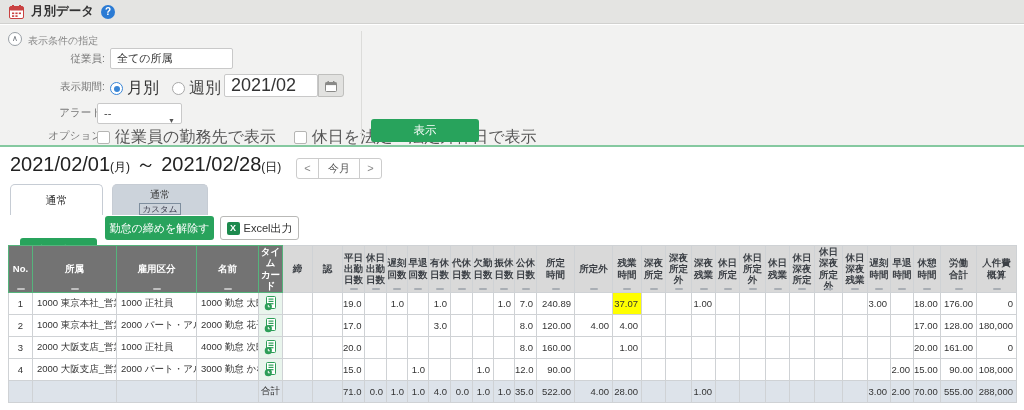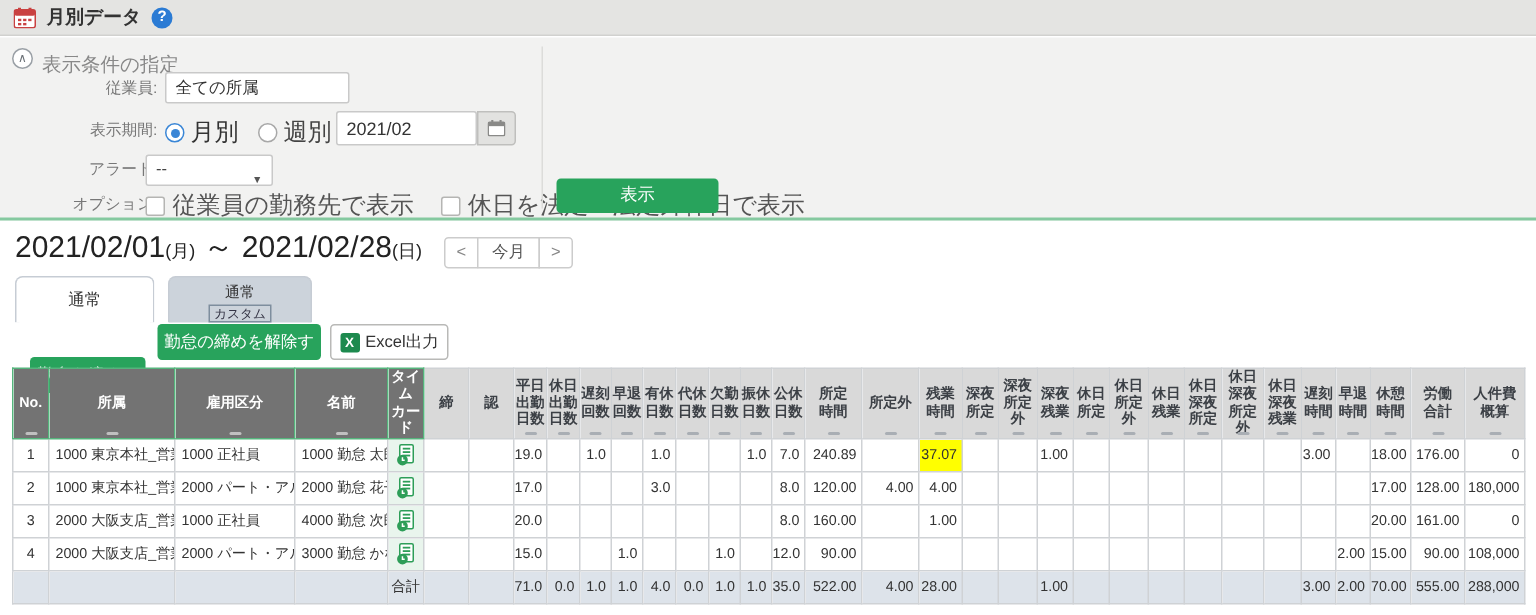--- a/index.html
+++ b/index.html
@@ -14,21 +14,21 @@
   .cal-icon { width:15px; height:14px; display:inline-block; }
   .help-icon { width:14px; height:14px; border-radius:50%; background:#2b7bd4;
     color:#fff; font-size:10px; font-weight:bold; text-align:center; line-height:14px; }
 
   
   .filter { position:absolute; left:0; top:25px; width:1024px; height:122px;
     background:#f2f2f1; border-bottom:2px solid #85c9a0; }
   .collapse-icon { position:absolute; left:8px; top:7px; width:14px; height:14px;
     border:1px solid #9aa0a6; border-radius:50%; background:#fff; color:#6a7076;
     font-size:8px; line-height:12px; text-align:center; }
-  .sec-title { position:absolute; left:28px; top:9px; font-size:13px; color:#888; }
+  .sec-title { position:absolute; left:28px; top:9px; font-size:10px; color:#888; }
   .flabel { position:absolute; left:0; width:105px; text-align:right;
     font-size:10.5px; color:#777; }
   .tinput { position:absolute; height:21px; background:#fff; border:1px solid #c9c9c9;
     border-radius:2px; font-size:11px; color:#333; padding:0 6px;
     font-family:"Liberation Sans", sans-serif; }
   .radio-row { position:absolute; left:110px; top:53px; display:flex; gap:13px;
     font-size:16px; color:#444; align-items:center; }
   .radio { width:13px; height:13px; border-radius:50%; border:1px solid #a8a8a8;
     background:#fff; display:inline-block; margin-right:4px; position:relative; vertical-align:-2px; }
   .radio.checked { border-color:#3a86d6; }
@@ -127,21 +127,21 @@
 
   <div class="flabel" style="top:27px;">従業員:</div>
   <input class="tinput" style="left: 110px; top: 23px; width: 123px;" readonly="" value="全ての所属">
 
   <div class="flabel" style="top:55px;">表示期間:</div>
   <div class="radio-row">
     <span><span class="radio checked"></span><span style="color:#333;">月別</span></span>
     <span><span class="radio"></span><span>週別</span></span>
     <span><span class="radio"></span><span>日別</span></span>
   </div>
-  <input class="tinput" style="left: 224px; top: 49px; width: 94px; height: 23px; font-size: 12px;" readonly="" value="2021/02">
+  <input class="tinput" style="left: 224px; top: 49px; width: 94px; height: 23px; font-size: 18px;" readonly="" value="2021/02">
   <div class="cal-btn">
     <svg width="12" height="11" viewBox="0 0 12 11" style="vertical-align:middle;">
       <rect x="0.5" y="1.5" width="11" height="9" rx="1" fill="#fff" stroke="#8a8a88"></rect>
       <rect x="0.5" y="1.5" width="11" height="2.6" fill="#8a8a88"></rect>
       <rect x="2.5" y="0" width="1.4" height="2.2" fill="#8a8a88"></rect>
         <rect x="8" y="0" width="1.4" height="2.2" fill="#8a8a88"></rect>
     </svg>
   </div>
 
   <div class="flabel" style="top:81px;">アラート:</div>

